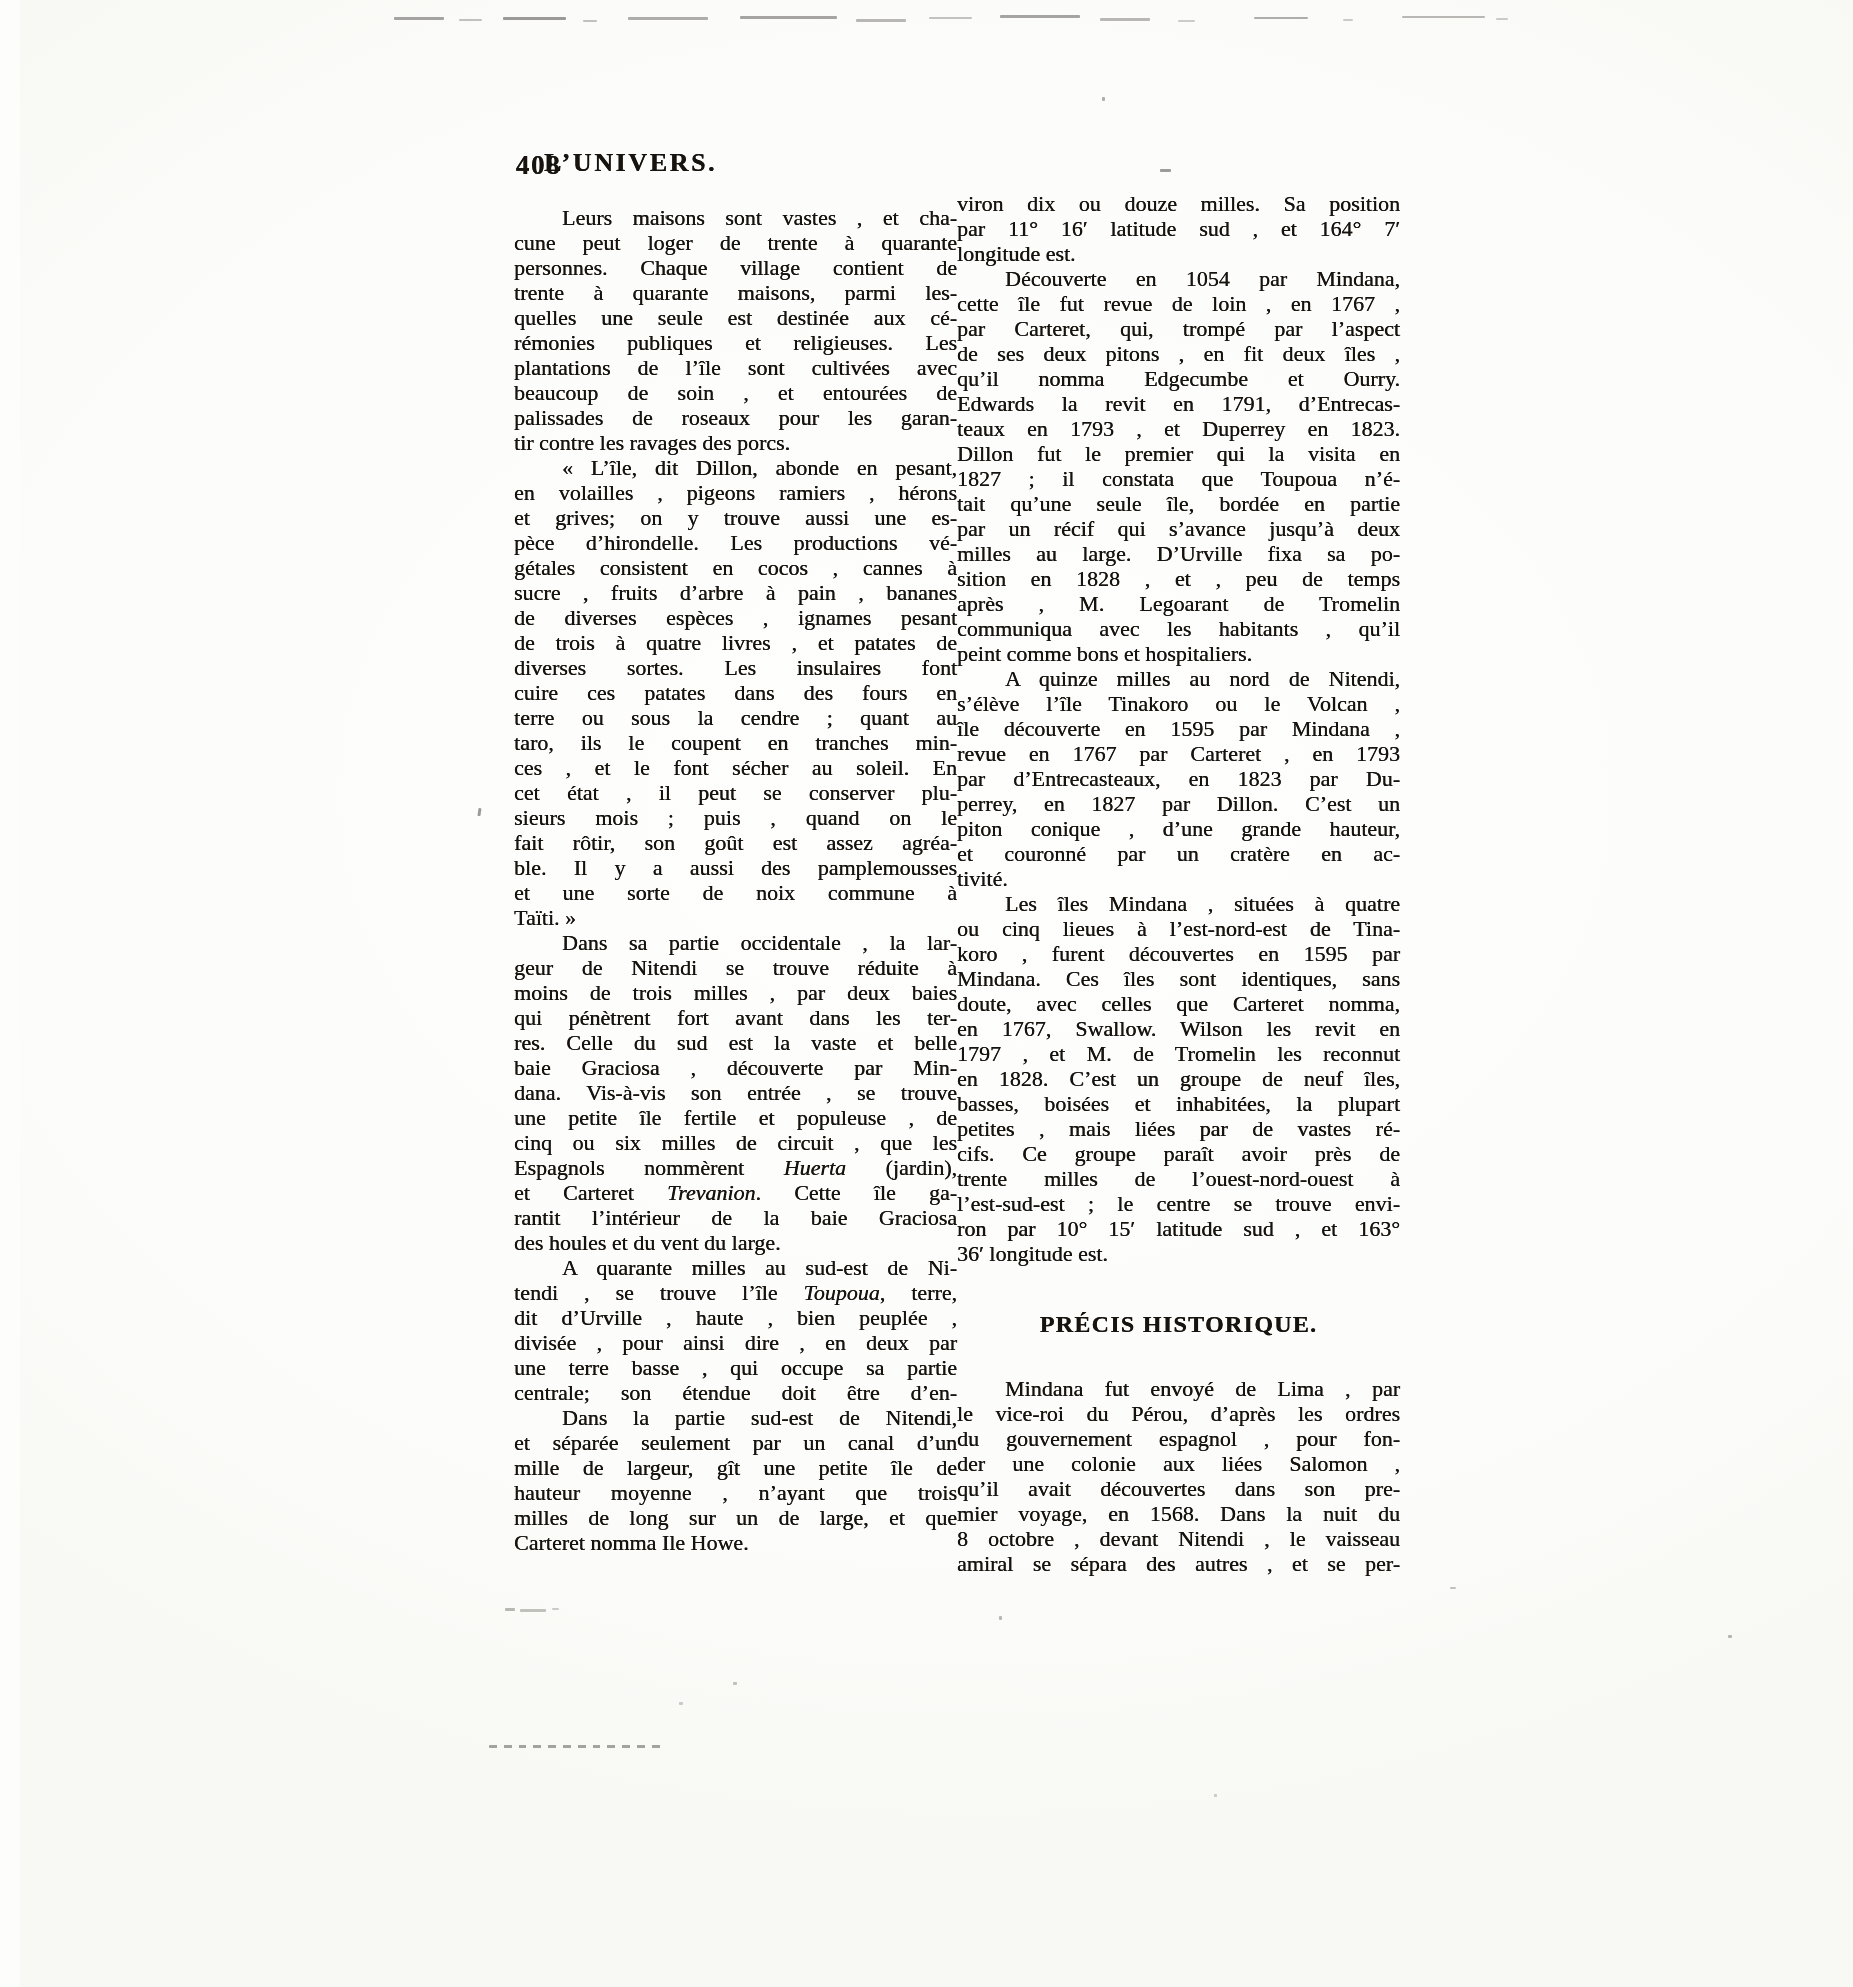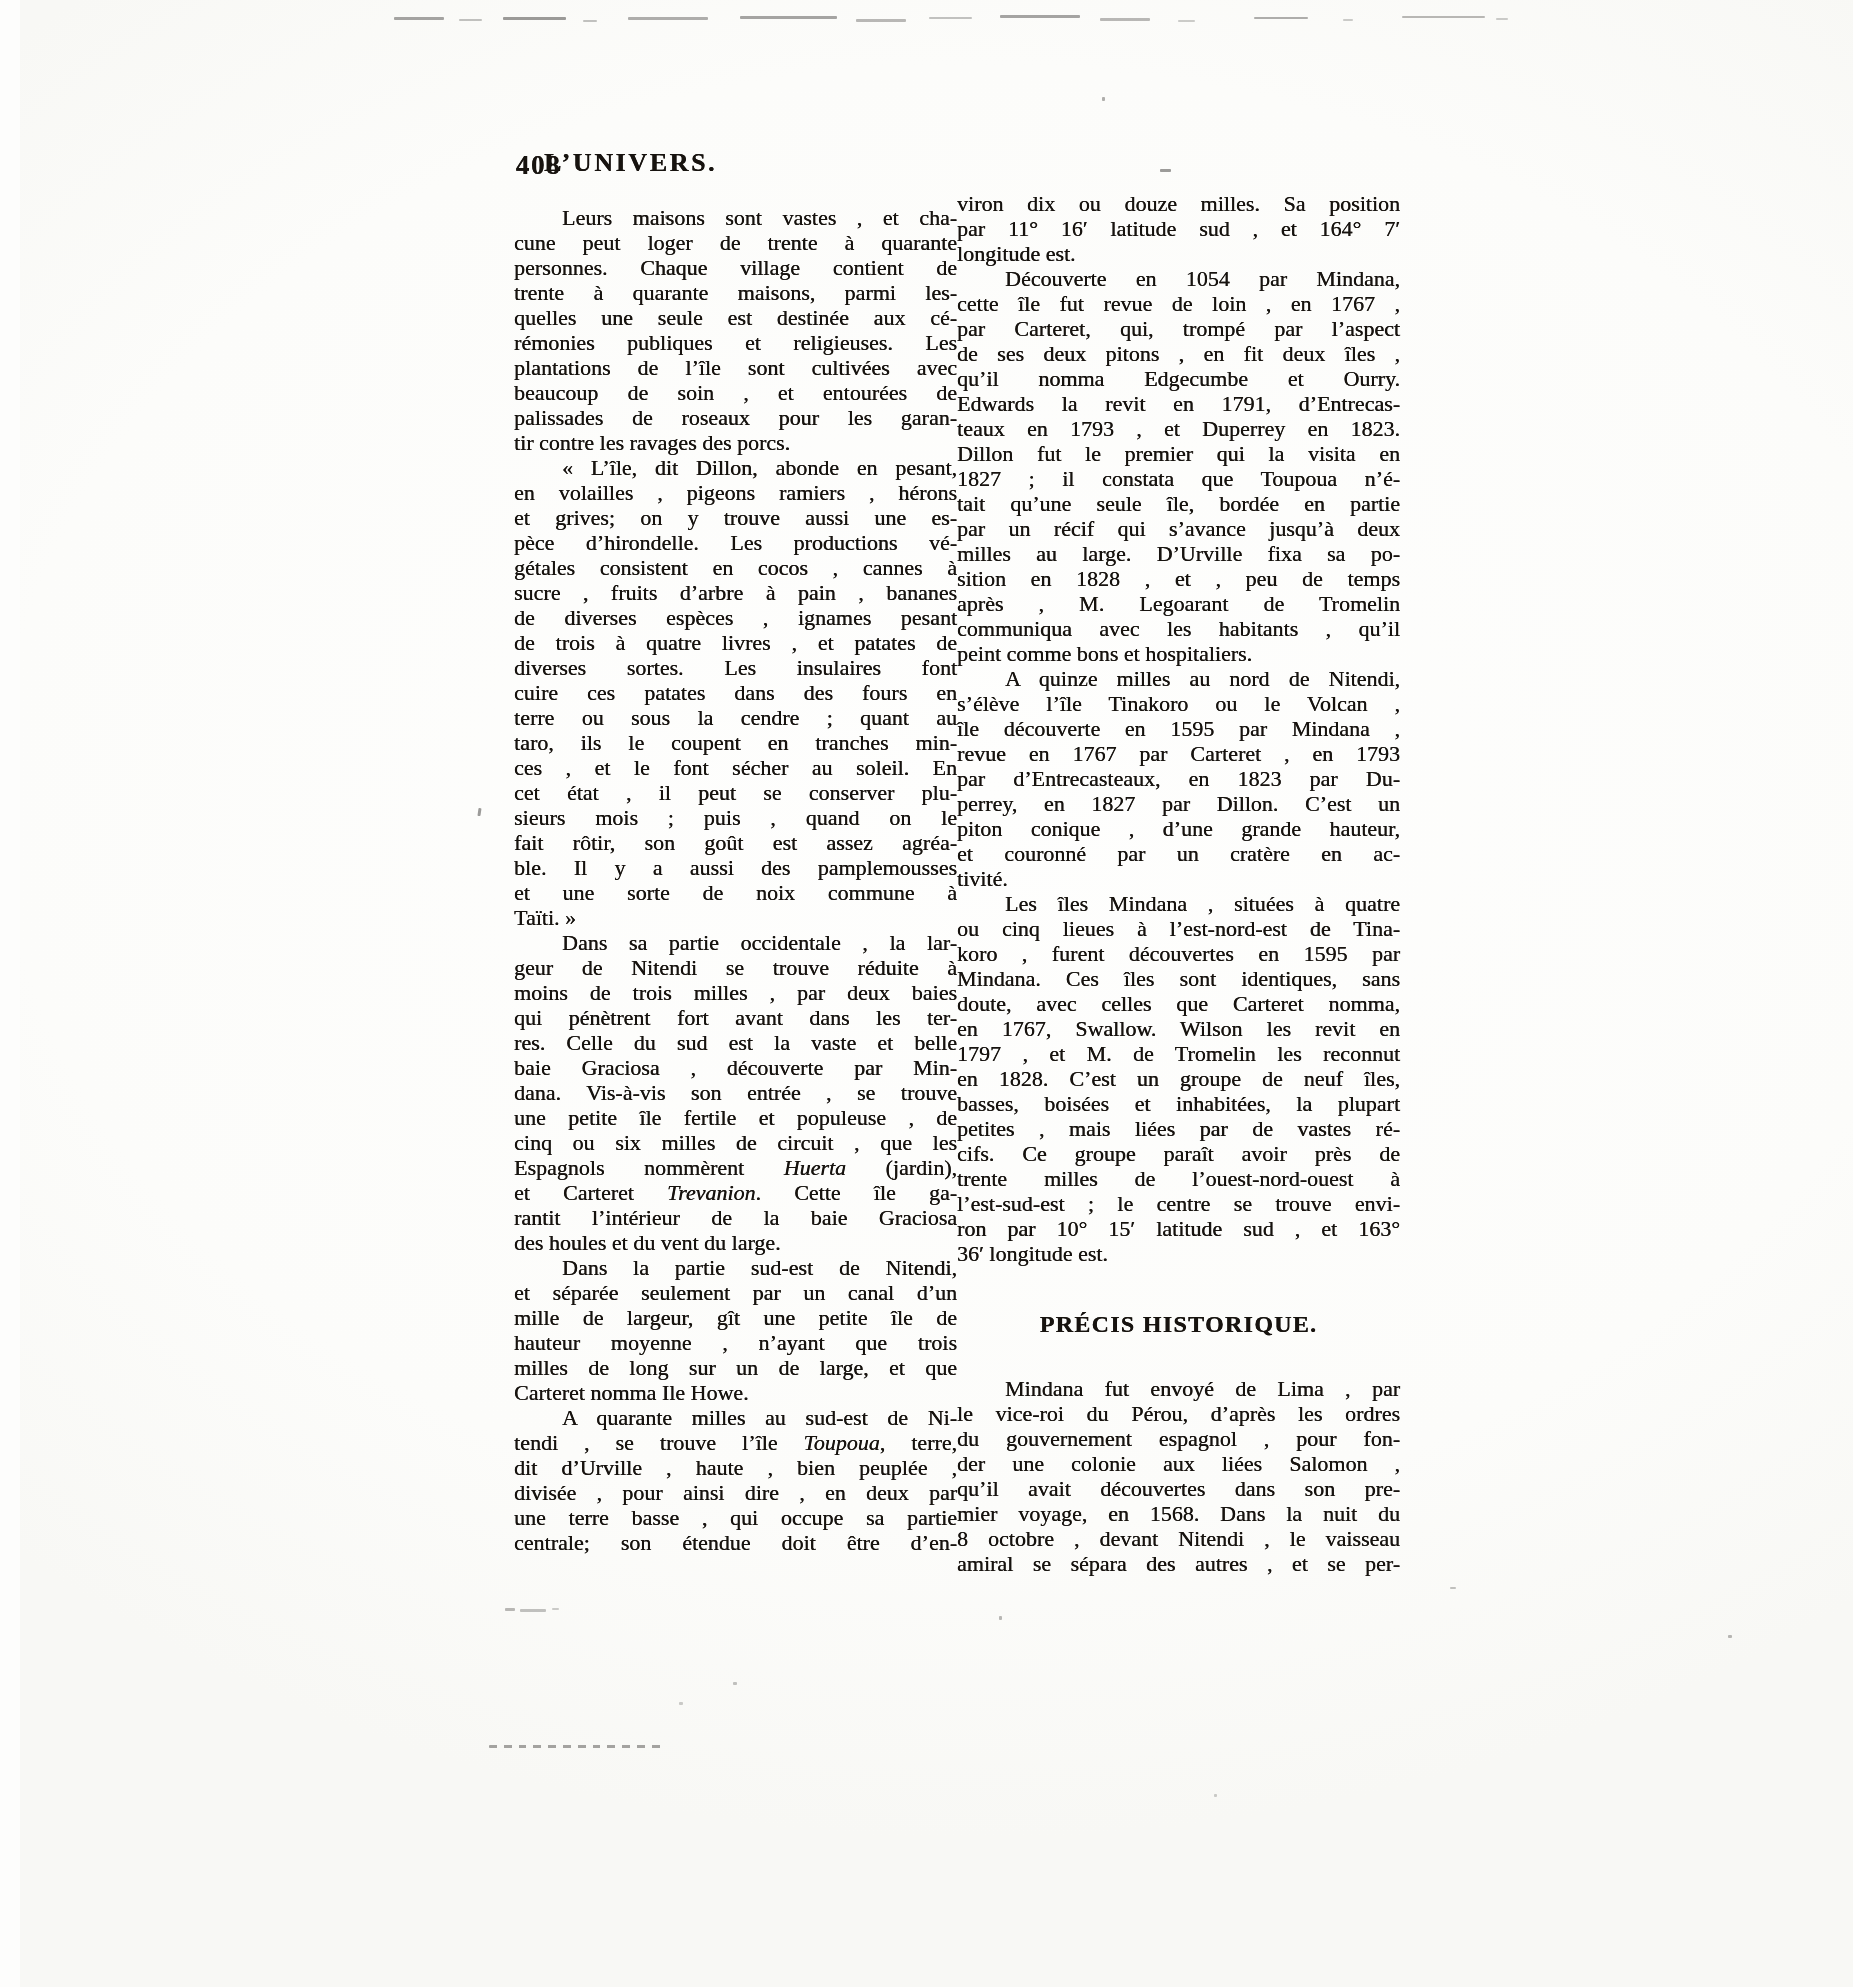--- a/index.html
+++ b/index.html
@@ -137,34 +137,34 @@
           <div class="line">baie Graciosa , découverte par Min-</div>
           <div class="line">dana. Vis-à-vis son entrée , se trouve</div>
           <div class="line">une petite île fertile et populeuse , de</div>
           <div class="line">cinq ou six milles de circuit , que les</div>
           <div class="line">Espagnols nommèrent <i>Huerta</i> (jardin),</div>
           <div class="line">et Carteret <i>Trevanion</i>. Cette île ga-</div>
           <div class="line">rantit l’intérieur de la baie Graciosa</div>
           <div class="line flush">des houles et du vent du large.</div>
         </div>
         <div class="paragraph">
+          <div class="line indent">A quarante milles au sud-est de Ni-</div>
+          <div class="line">tendi , se trouve l’île <i>Toupoua</i>, terre,</div>
+          <div class="line">dit d’Urville , haute , bien peuplée ,</div>
+          <div class="line">divisée , pour ainsi dire , en deux par</div>
+          <div class="line">une terre basse , qui occupe sa partie</div>
+          <div class="line">centrale; son étendue doit être d’en-</div>
+        </div>
+        <div class="paragraph">
           <div class="line indent">Dans la partie sud-est de Nitendi,</div>
           <div class="line">et séparée seulement par un canal d’un</div>
           <div class="line">mille de largeur, gît une petite île de</div>
           <div class="line">hauteur moyenne , n’ayant que trois</div>
           <div class="line">milles de long sur un de large, et que</div>
           <div class="line flush">Carteret nomma Ile Howe.</div>
-        </div>
-        <div class="paragraph">
-          <div class="line indent">A quarante milles au sud-est de Ni-</div>
-          <div class="line">tendi , se trouve l’île <i>Toupoua</i>, terre,</div>
-          <div class="line">dit d’Urville , haute , bien peuplée ,</div>
-          <div class="line">divisée , pour ainsi dire , en deux par</div>
-          <div class="line">une terre basse , qui occupe sa partie</div>
-          <div class="line">centrale; son étendue doit être d’en-</div>
         </div>
       </div>
     <div class="column right">
         <div class="paragraph">
           <div class="line">viron dix ou douze milles. Sa position</div>
           <div class="line">par 11° 16′ latitude sud , et 164° 7′</div>
           <div class="line flush">longitude est.</div>
         </div>
         <div class="paragraph">
           <div class="line indent">Découverte en 1054 par Mindana,</div>

